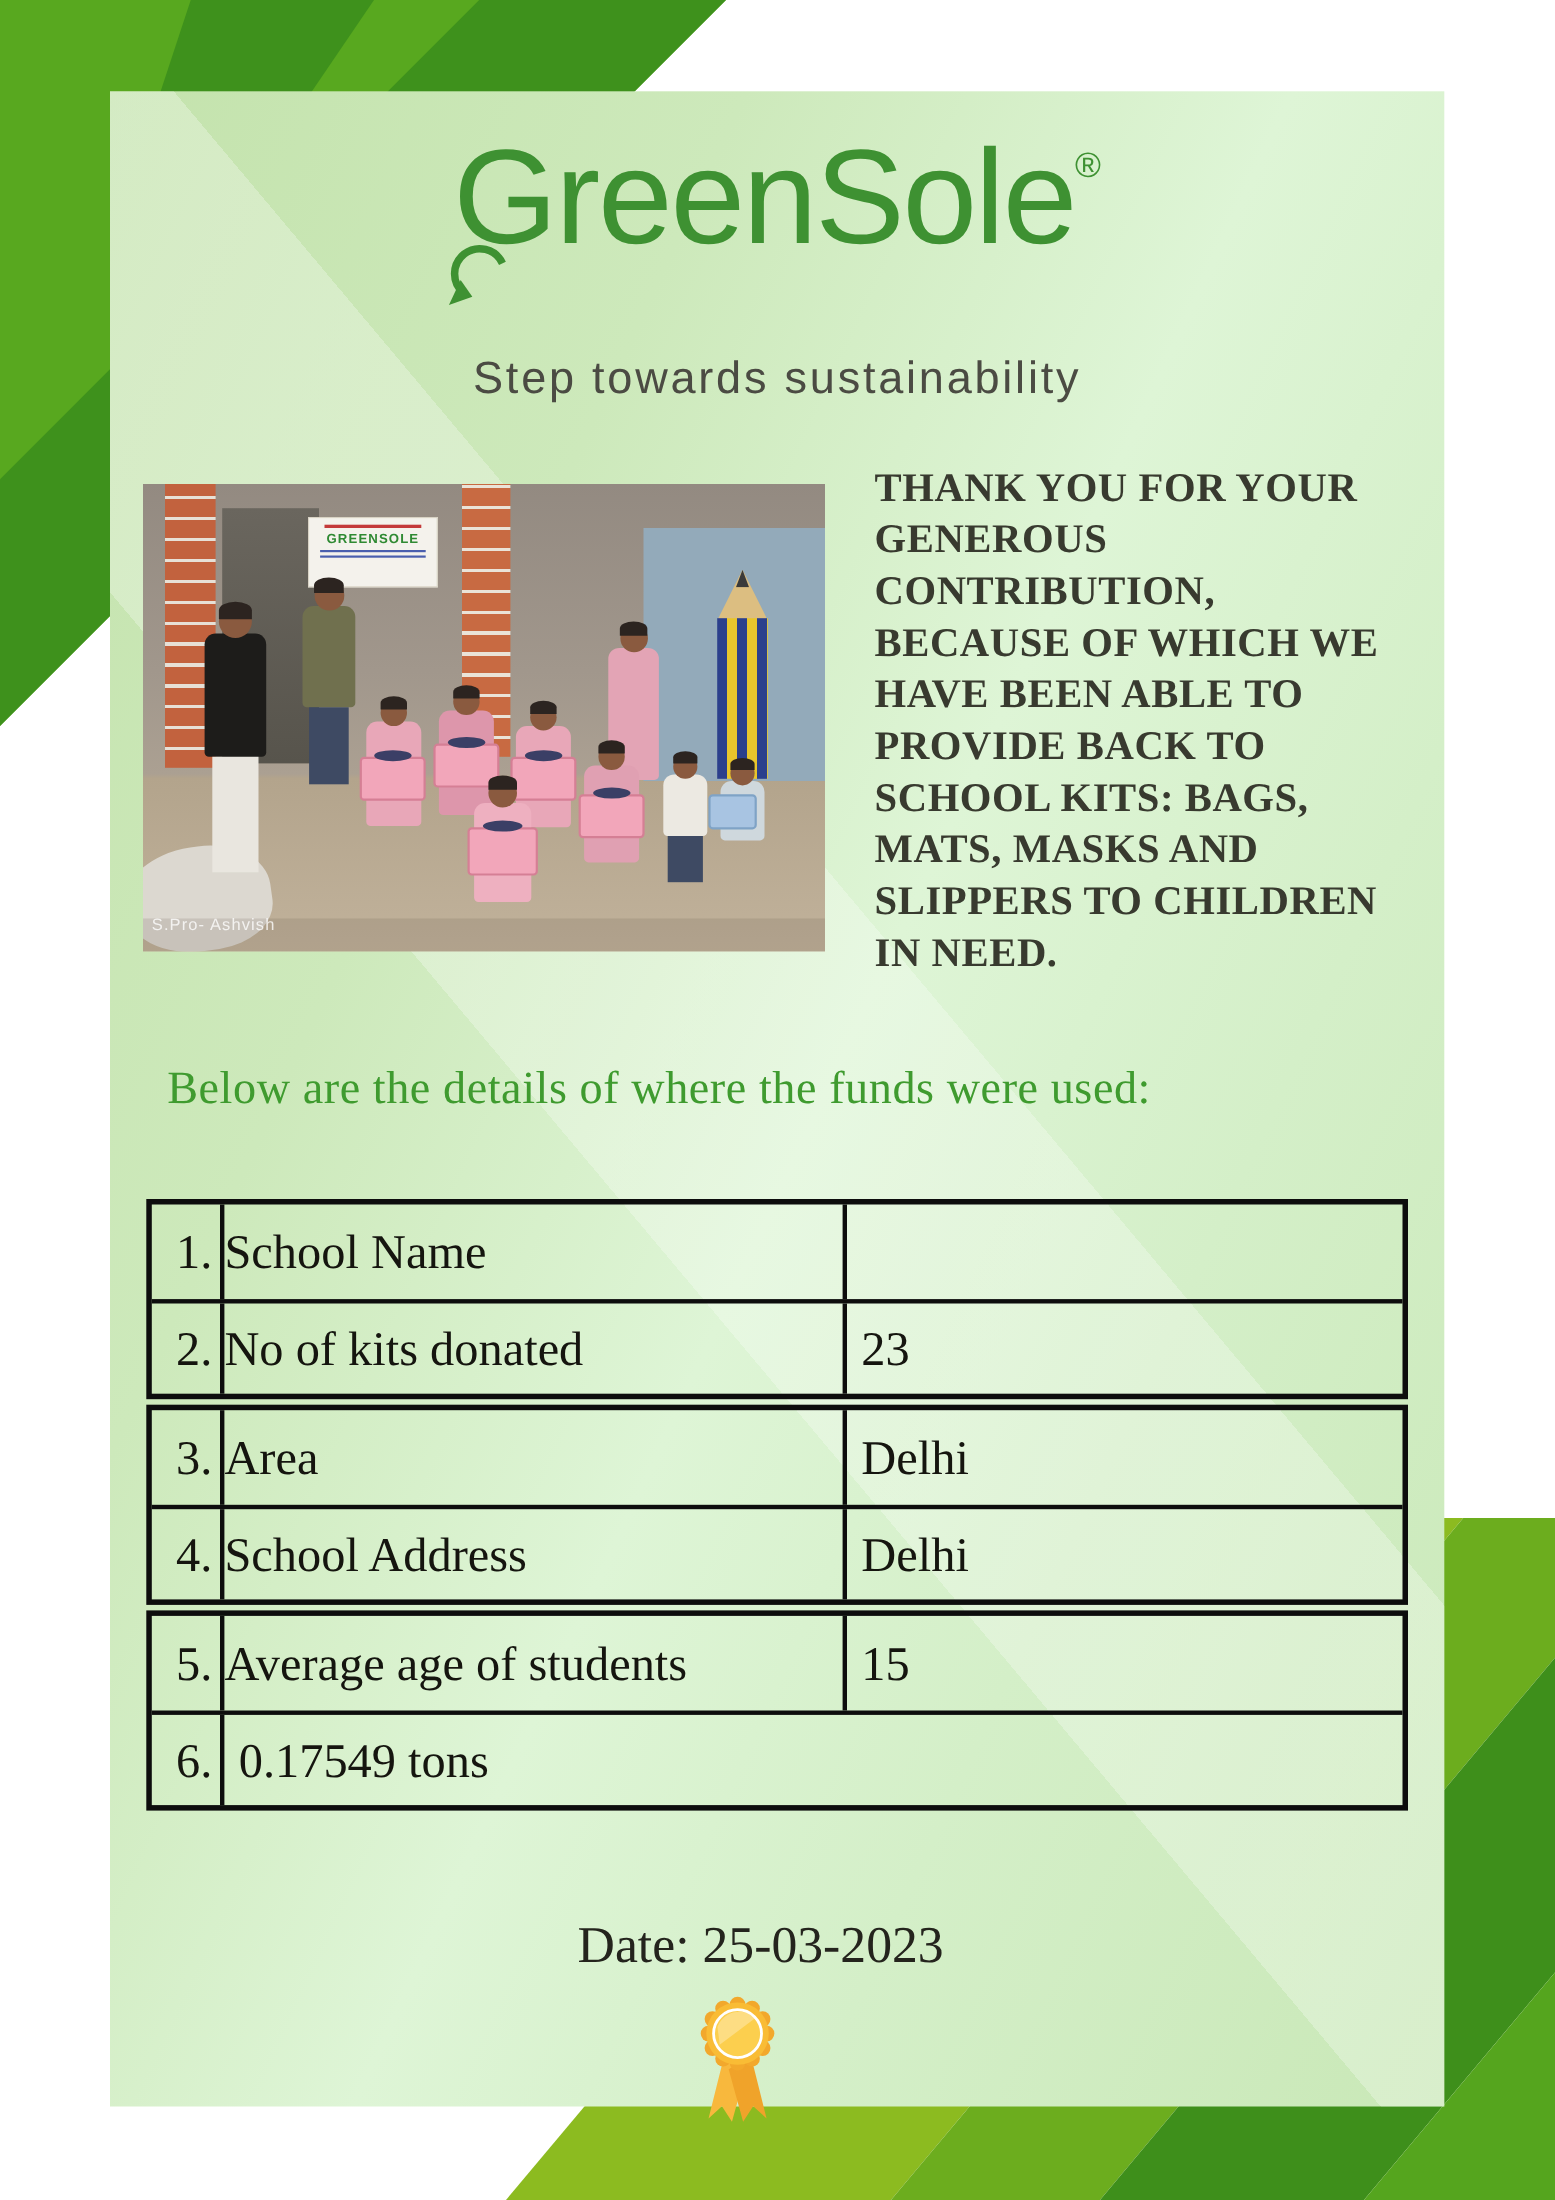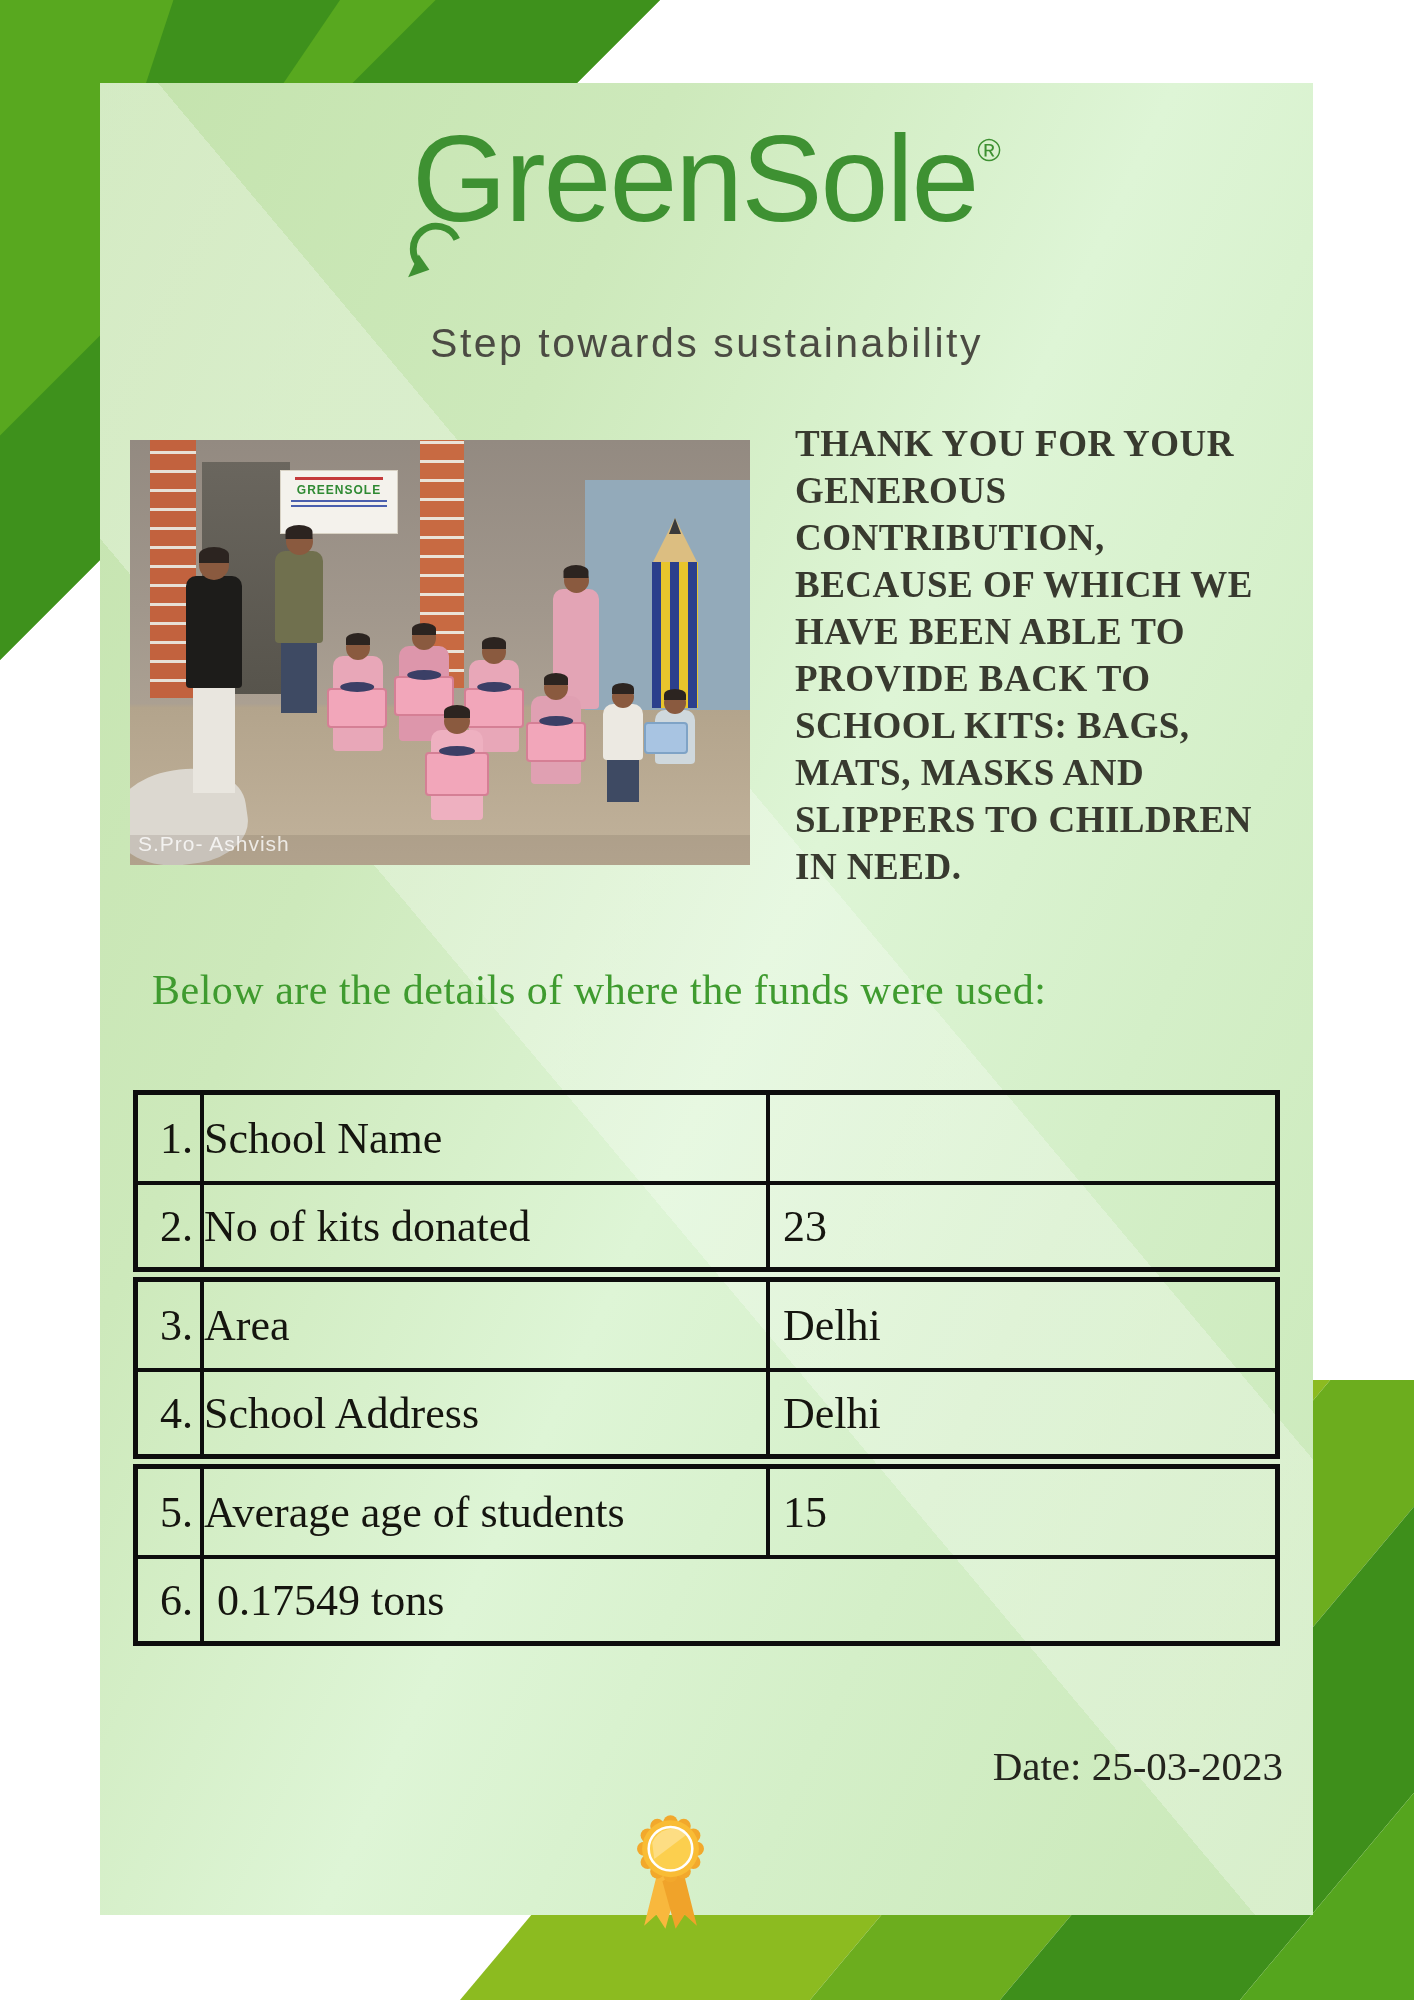--- a/index.html
+++ b/index.html
@@ -72,21 +72,21 @@
   .person { position:absolute; }
   .person .head { border-radius:50%; background:#8a5a3f; margin:0 auto; }
   .person .hair { position:absolute; left:50%; transform:translateX(-50%); top:-3px;
     border-radius:50% 50% 0 0; background:#2c2420; }
   .person .torso { margin:-4px auto 0; border-radius:10px 10px 4px 4px; }
   .person .legs { margin:0 auto; }
   .bag { position:absolute; background:#f2a6ba; border:2px solid #d57f95; border-radius:4px; }
   .bag .slipper { position:absolute; left:50%; top:-8px; transform:translateX(-50%);
     width:60%; height:10px; background:#3b3f66; border-radius:50%; }
 
-  .ph-watermark { left:8px; top:392px; font-family:"Liberation Sans", sans-serif; font-size:21px;
+  .ph-watermark { left:8px; top:392px; font-family:"Liberation Sans", sans-serif; font-size:15px;
     color:rgba(255,255,255,0.78); letter-spacing:1px; }
 
   
   .thanks { position:absolute; left:795px; top:420px; width:510px;
     font-family:"Liberation Serif", serif; font-size:37px; line-height:47px;
     letter-spacing:0.5px; color:#383a2f; white-space:pre-line; font-weight:600; }
 
   
   .details-heading { position:absolute; left:152px; top:966px;
     font-family:"Liberation Serif", serif; font-size:42px; color:#3f9b2f; letter-spacing:0.5px; }
@@ -96,22 +96,22 @@
   .tblock-1 { top:1090px; } .tblock-2 { top:1277px; } .tblock-3 { top:1464px; }
   .trow { display:flex; height:86px; align-items:stretch;
     font-family:"Liberation Serif", serif; font-size:44px; color:#15150f; }
   .trow + .trow { border-top:4px solid #0d0d0d; }
   .c { display:flex; align-items:center; }
   .c-num { width:66px; border-right:4px solid #0d0d0d; justify-content:flex-end; padding-right:7px; }
   .c-label { width:566px; border-right:4px solid #0d0d0d; }
   .c-val { flex:1; padding-left:13px; }
 
   
-  .date-line { position:absolute; left:100px; top:1742px; width:1183px; text-align:right;
-    font-family:"Liberation Serif", serif; font-size:41px; color:#24241d; }
+  .date-line { position:absolute; left:100px; top:1742px; width:1183px; text-align:center;
+    font-family:"Liberation Serif", serif; font-size:47px; color:#24241d; }
   .medal { position:absolute; left:618px; top:1796px; width:105px; height:142px; }
 </style>
 </head>
 <body>
 
 <div class="page">
 
   <div class="deco deco-tl-bright"></div>
   <div class="deco deco-tl-darkstripe"></div>
   <div class="deco deco-tl-darkwedge"></div>

